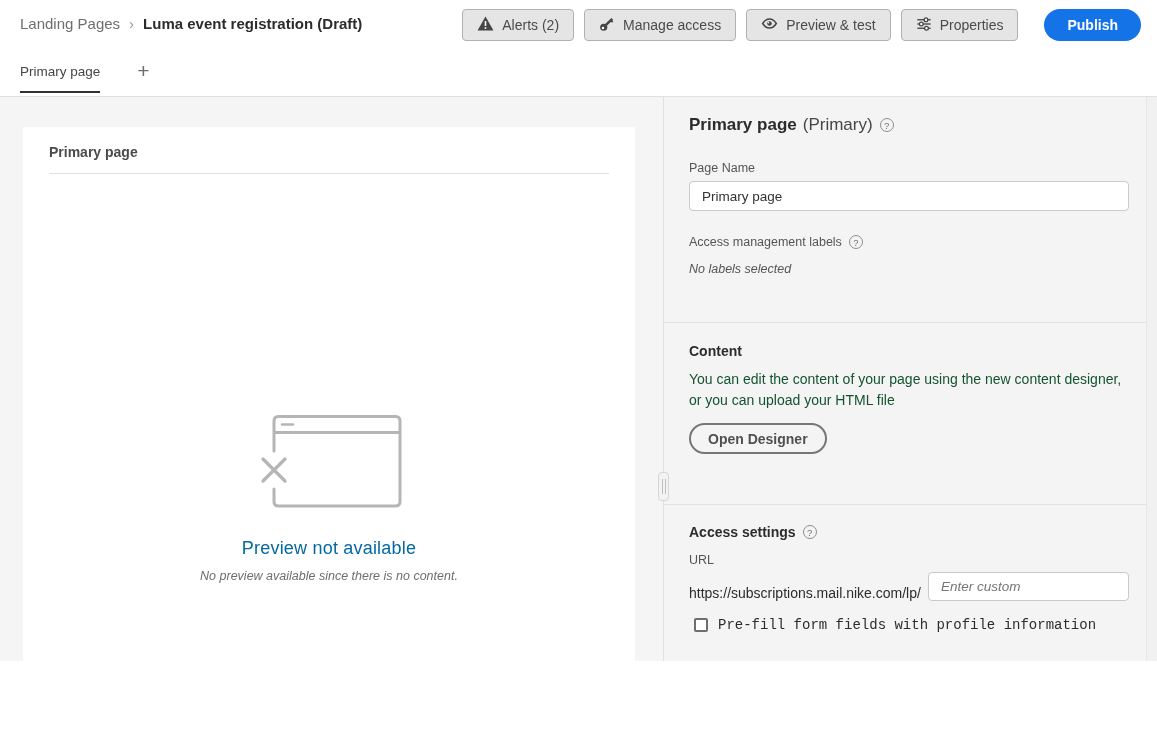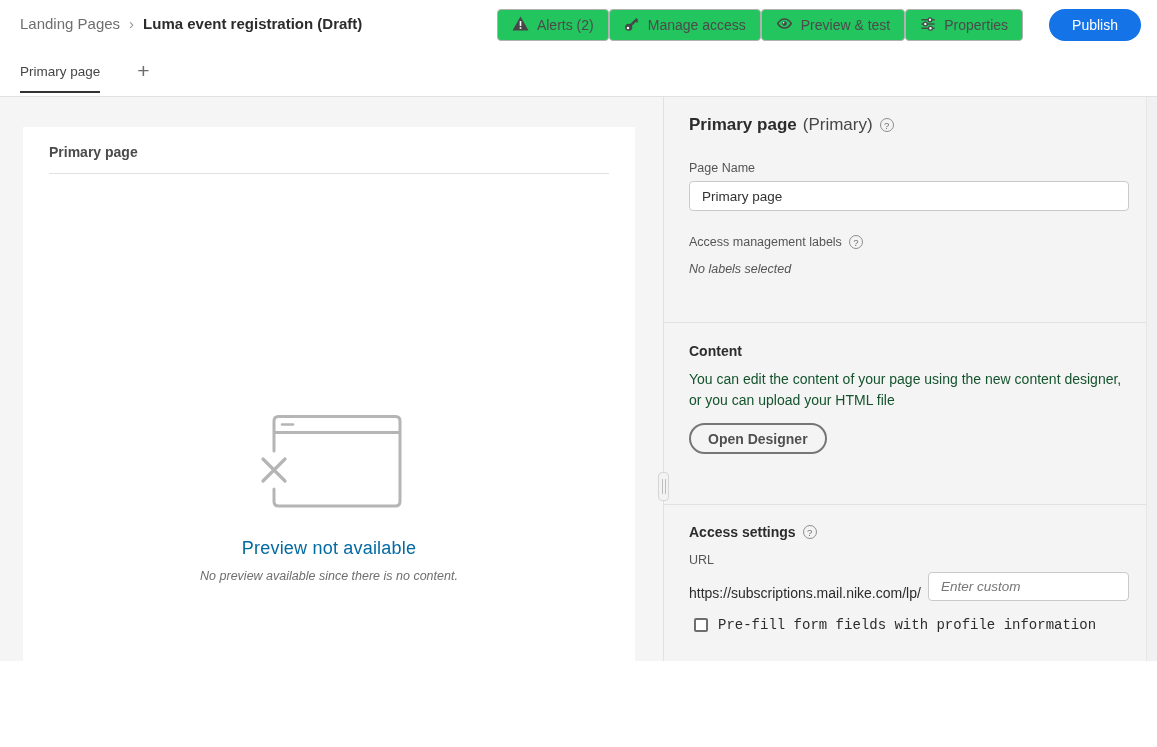--- a/index.html
+++ b/index.html
@@ -8,26 +8,26 @@
   #app { position: relative; width: 1157px; height: 661px; background: #fff; overflow: hidden; }
 
   
   .header { position: absolute; top: 0; left: 0; width: 1157px; height: 97px; background: #fff; border-bottom: 1px solid #e1e1e1; }
   .breadcrumb { position: absolute; left: 20px; top: 15px; display: flex; align-items: center; font-size: 15px; white-space: nowrap; }
   .breadcrumb .parent { color: #6e6e6e; cursor: pointer; }
   .breadcrumb .chev { color: #959595; margin: 0 9px; font-size: 15px; }
   .breadcrumb .current { color: #2c2c2c; font-weight: bold; }
 
   .actions { position: absolute; right: 16px; top: 9px; display: flex; align-items: center; }
-  .btn { display: inline-flex; align-items: center; gap: 8px; height: 32px; padding: 0 14px; background: #22c55e;
+  .btn { display: inline-flex; align-items: center; gap: 8px; height: 32px; padding: 0 14px; background: #e5e5e5;
          border: 1px solid #b1b1b1; border-radius: 4px; font-size: 14px; color: #4b4b4b; cursor: pointer;
-         font-family: inherit; white-space: nowrap; }
+         font-family: inherit; margin-left: 10px; white-space: nowrap; }
   .btn svg { flex: 0 0 auto; }
   .btn-publish { margin-left: 26px; height: 32px; padding: 0 23px; background: #1473e6; color: #fff;
-                 font-weight: normal; font-size: 14px; border: none; border-radius: 16px; cursor: pointer; font-family: inherit; }
+                 font-weight: bold; font-size: 14px; border: none; border-radius: 16px; cursor: pointer; font-family: inherit; }
 
   .tabs { position: absolute; left: 20px; top: 56px; height: 40px; display: flex; align-items: flex-start; }
   .tab { display: inline-block; padding: 8px 0 12px 0; font-size: 13.5px; color: #464646; border-bottom: 2px solid #323232; cursor: pointer; }
   .tab-add { margin-left: 37px; margin-top: 4px; background: none; border: none; font-size: 21px; color: #6e6e6e; cursor: pointer; line-height: 1; font-family: inherit; }
 
   
   .main { position: absolute; top: 97px; left: 0; width: 1157px; height: 650px; background: #f5f5f5; }
 
   
   .preview-card { position: absolute; left: 23px; top: 30px; width: 612px; height: 620px; background: #ffffff; }

